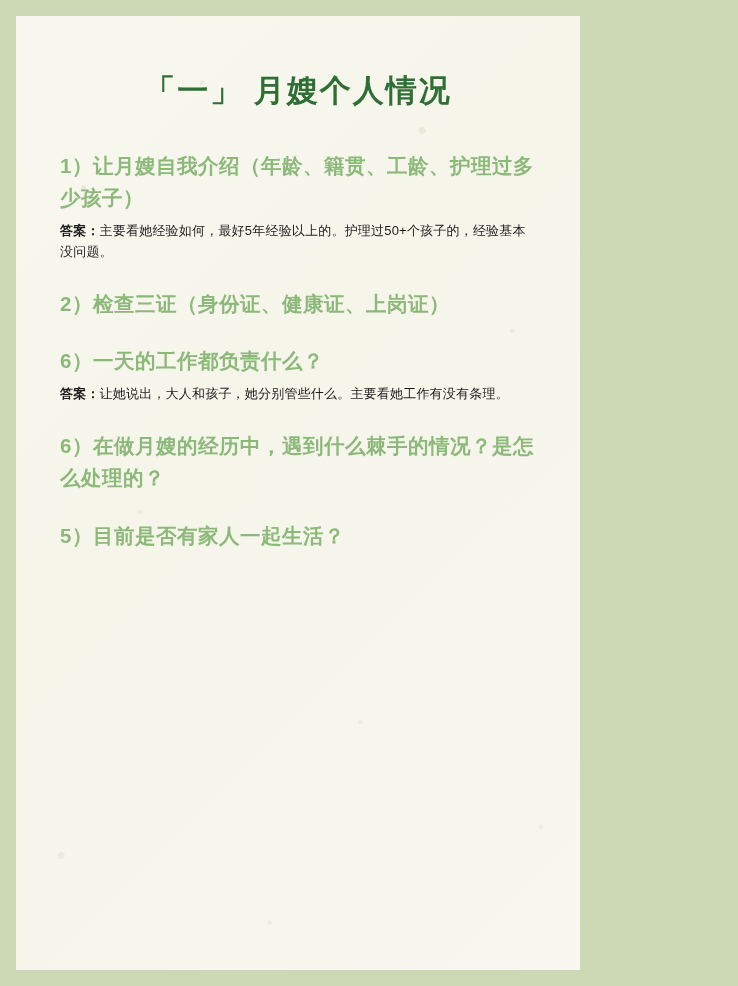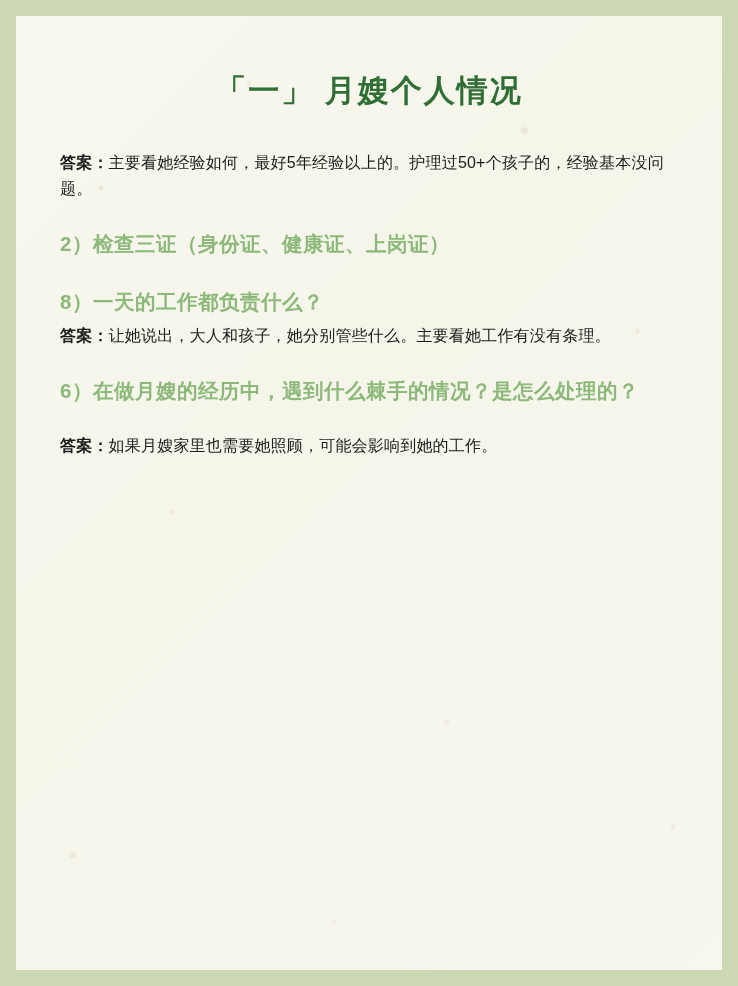--- a/index.html
+++ b/index.html
@@ -10,21 +10,21 @@
     width: 738px;
     height: 986px;
     background: #cdd9b5;
     font-family: "Liberation Sans", "DejaVu Sans", sans-serif;
     overflow: hidden;
   }
   .page {
     position: absolute;
     left: 16px;
     top: 16px;
-    width: 706px;
+    width: 564px;
     height: 954px;
     background: #f7f7ef;
     background-image:
       radial-gradient(circle at 12% 18%, rgba(205,200,170,0.30) 0 2px, rgba(0,0,0,0) 3px),
       radial-gradient(circle at 33% 7%, rgba(205,200,170,0.25) 0 2px, rgba(0,0,0,0) 3px),
       radial-gradient(circle at 72% 12%, rgba(205,200,170,0.28) 0 3px, rgba(0,0,0,0) 4px),
       radial-gradient(circle at 88% 33%, rgba(205,200,170,0.22) 0 2px, rgba(0,0,0,0) 3px),
       radial-gradient(circle at 22% 52%, rgba(205,200,170,0.20) 0 2px, rgba(0,0,0,0) 3px),
       radial-gradient(circle at 61% 74%, rgba(205,200,170,0.22) 0 2px, rgba(0,0,0,0) 3px),
       radial-gradient(circle at 8% 88%, rgba(205,200,170,0.25) 0 3px, rgba(0,0,0,0) 4px),
@@ -52,52 +52,53 @@
   .q {
     color: #8cb97a;
     font-size: 20.5px;
     font-weight: bold;
     line-height: 1.55;
     letter-spacing: 0.5px;
     margin: 0 0 6px 0;
   }
   .a {
     color: #1c1c1c;
-    font-size: 16px;
+    font-size: 13px;
     line-height: 1.62;
     letter-spacing: 0.2px;
     margin: 0;
   }
   .a .label {
     font-weight: bold;
   }
 </style>
 </head>
 <body>
 
 <div class="page">
   <h1 class="title">「一」 月嫂个人情况</h1>
 
   <div class="content">
 
     <div class="qa">
+      <p class="q">1）让月嫂自我介绍（年龄、籍贯、工龄、护理过多少孩子）</p>
       <p class="a"><span class="label">答案：</span><span>主要看她经验如何，最好5年经验以上的。护理过50+个孩子的，经验基本没问题。</span></p>
     </div>
 
     <div class="qa">
       <p class="q">2）检查三证（身份证、健康证、上岗证）</p>
     </div>
 
     <div class="qa">
-      <p class="q">8）一天的工作都负责什么？</p>
+      <p class="q">6）一天的工作都负责什么？</p>
       <p class="a"><span class="label">答案：</span><span>让她说出，大人和孩子，她分别管些什么。主要看她工作有没有条理。</span></p>
     </div>
 
     <div class="qa">
       <p class="q">6）在做月嫂的经历中，遇到什么棘手的情况？是怎么处理的？</p>
     </div>
 
     <div class="qa">
-      <p class="a"><span class="label">答案：</span><span>如果月嫂家里也需要她照顾，可能会影响到她的工作。</span></p>
+      <p class="q">5）目前是否有家人一起生活？</p>
     </div>
 
   </div>
 </div>
 
 </body></html>

